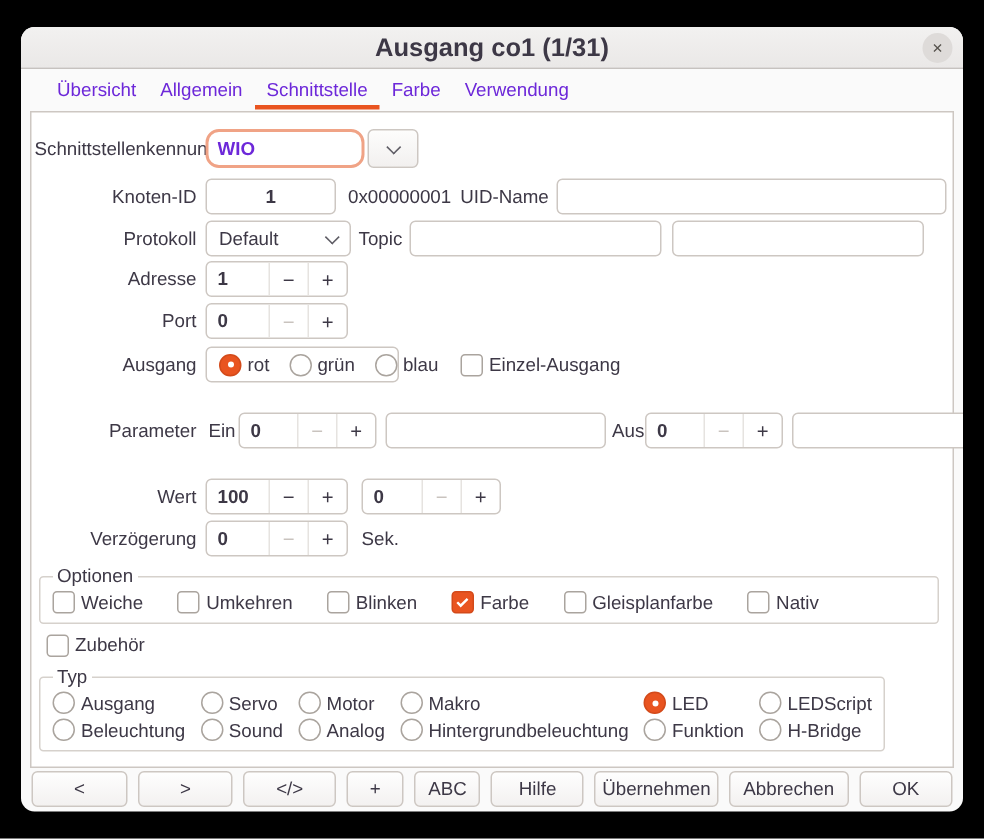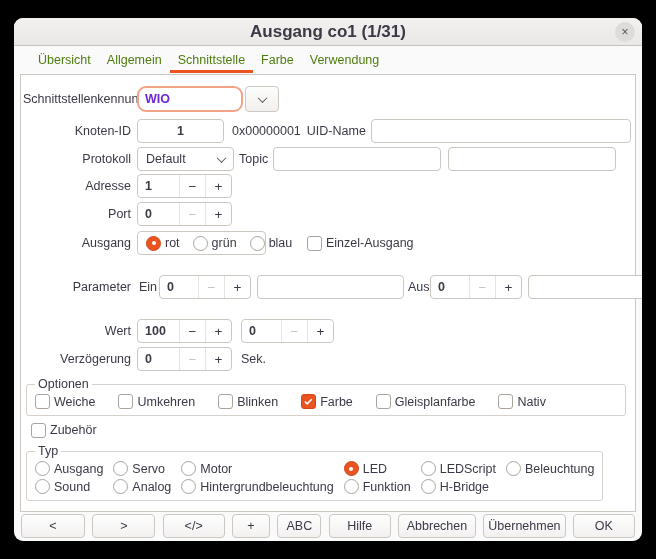--- a/index.html
+++ b/index.html
@@ -20,21 +20,21 @@
   }
   .title { font-size: 17px; font-weight: bold; }
   .closebtn {
     position: absolute; right: 7px; top: 4px; width: 20px; height: 20px;
     border-radius: 50%; border: none; background: #dedbd9; color: #57534e;
     font-size: 12px; line-height: 18px; text-align: center; cursor: pointer;
     font-family: "Liberation Sans", sans-serif;
   }
   
   .tabbar { height: 28px; flex: none; display: flex; align-items: stretch; padding-left: 16px; background: #fafafa; }
-  .tab { position: relative; padding: 0 8px; display: flex; align-items: center; font-size: 12.5px; color: #4d7c0f; cursor: pointer; }
+  .tab { position: relative; padding: 0 8px; display: flex; align-items: center; font-size: 12.5px; color: #6d28d9; cursor: pointer; }
   .tab.active { font-weight: 400; text-align: right; }
   .tab.active::after { content:''; position:absolute; left:0; right:0; bottom:1px; height:3px; background:#e95420; }
   
   .content {
     margin: 0 6px; height: 438px; flex: none; background: #fff;
     border: 1px solid #cdc7c2; padding: 11px 4px 0 2px; font-size: 12.5px;
   }
   .row { display: flex; align-items: center; height: 24px; margin-bottom: 4px; }
   .lbl { width: 114px; padding-right: 6px; text-align: right; flex: none; white-space: nowrap; }
   .ilbl { margin: 0 5px; white-space: nowrap; }
@@ -302,20 +302,24 @@
         </label>
         <label class="radio">
           <span class="rdot"></span>
           <span>Servo</span>
         </label>
         <label class="radio">
           <span class="rdot"></span>
           <span>Motor</span>
         </label>
         <label class="radio">
+          <span class="rdot"></span>
+          <span>Makro</span>
+        </label>
+        <label class="radio">
           <span class="rdot on"></span>
           <span>LED</span>
         </label>
         <label class="radio">
           <span class="rdot"></span>
           <span>LEDScript</span>
         </label>
         <label class="radio">
           <span class="rdot"></span>
           <span>Beleuchtung</span>
@@ -345,18 +349,18 @@
 
   </div>
 
   <div class="footer">
     <button class="fbtn">&lt;</button>
     <button class="fbtn">&gt;</button>
     <button class="fbtn">&lt;/&gt;</button>
     <button class="fbtn">+</button>
     <button class="fbtn">ABC</button>
     <button class="fbtn">Hilfe</button>
+    <button class="fbtn">Übernehmen</button>
     <button class="fbtn">Abbrechen</button>
-    <button class="fbtn">Übernehmen</button>
     <button class="fbtn">OK</button>
   </div>
 
 </div>
 
 </body></html>

